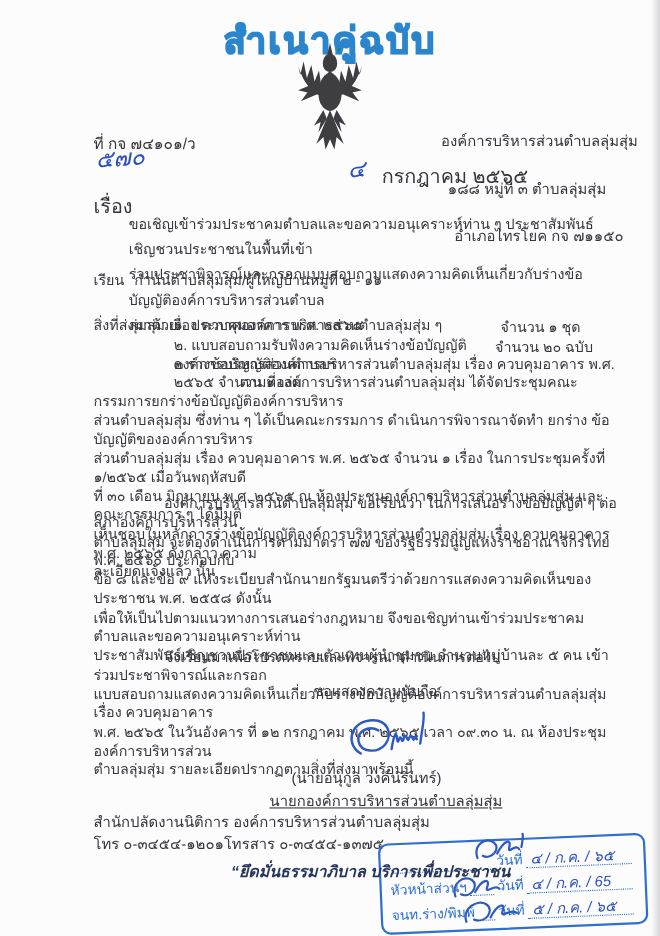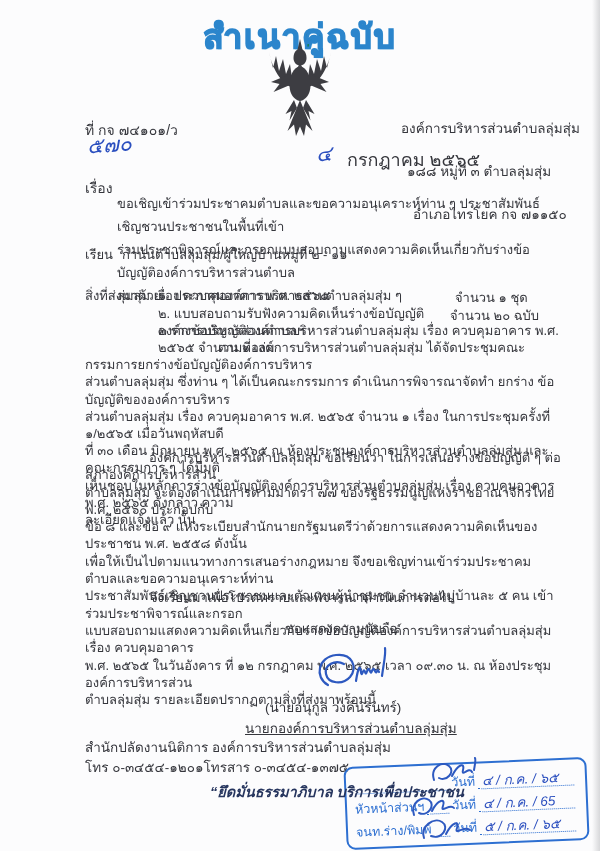--- a/index.html
+++ b/index.html
@@ -17,21 +17,21 @@
     font-size:33px;font-weight:bold;letter-spacing:2px;
     color:#15803d;-webkit-text-stroke:1.6px #2b85cc;
     text-shadow:1px 1px 0 #b9dcf2;
   }
   .hand{
     color:#2b4fbf;
     font-style:italic;
     white-space:nowrap;
   }
   .hand-big{font-size:21px;transform:rotate(-4deg);display:inline-block;}
-  .subject-label{font-size:14px;}
+  .subject-label{font-size:18px;}
   .qty{font-size:13px;white-space:nowrap;}
   .center{text-align:left;}
   .slogan{
     font-size:14.5px;font-weight:bold;font-style:italic;color:#26355e;
     white-space:nowrap;z-index:3;
   }
   .stamp-box{
     left:345px;top:762px;width:243px;height:83px;
     border:2.5px solid #2d6fd1;border-radius:9px;
     transform:rotate(-2.4deg);

